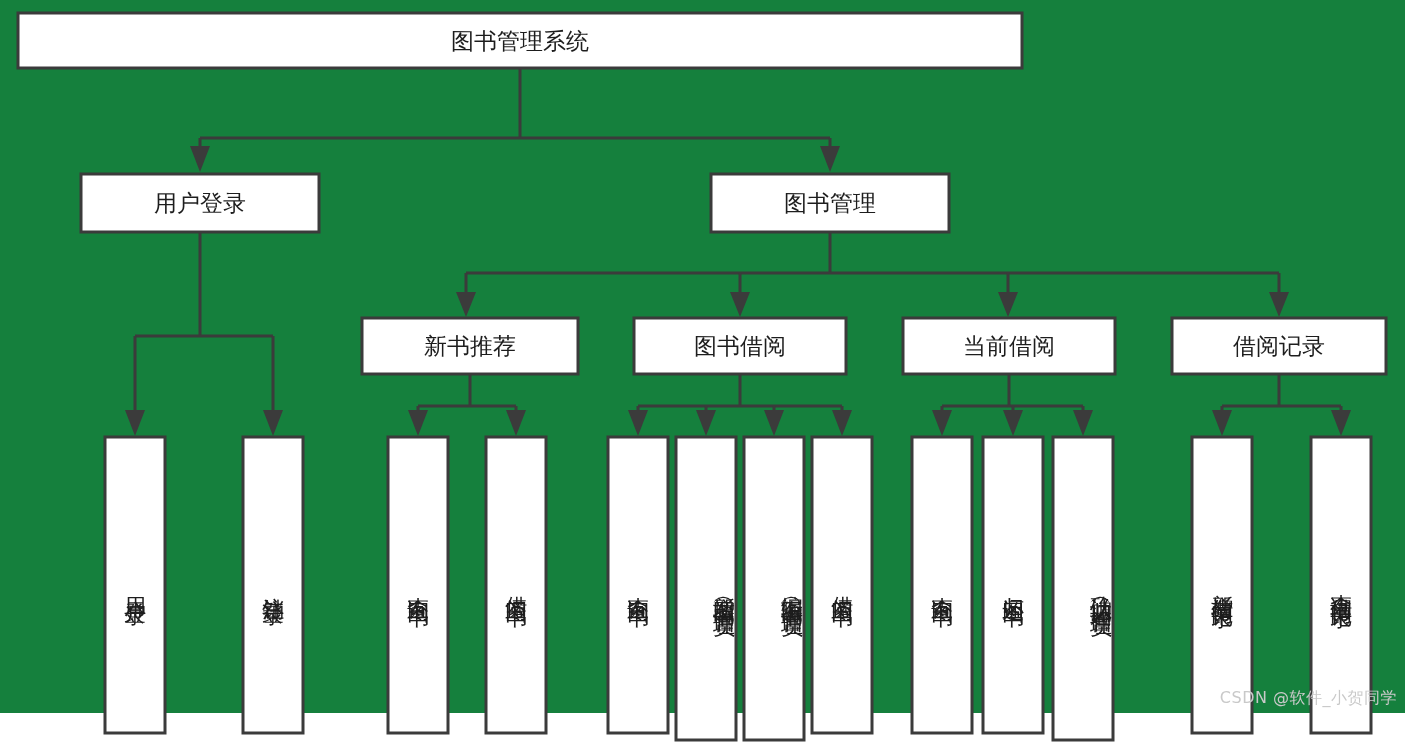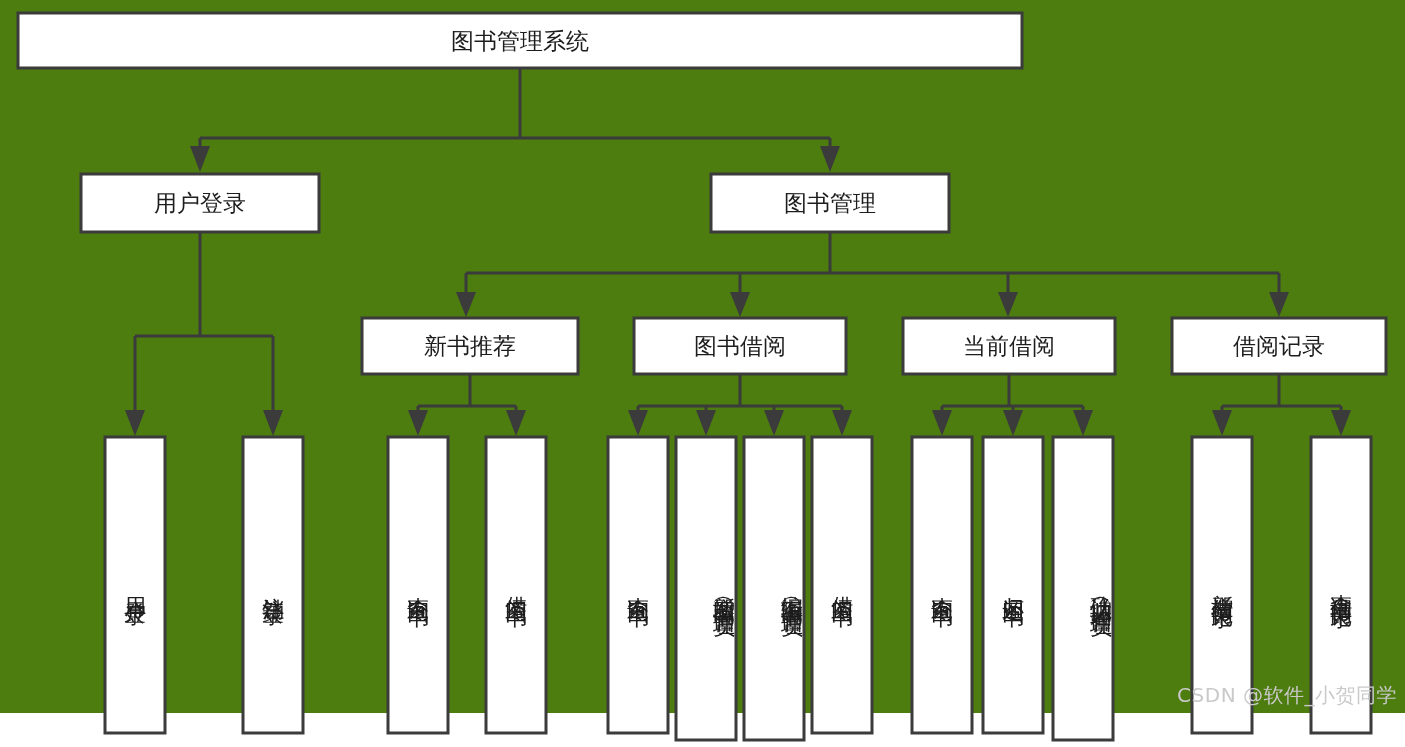--- a/index.html
+++ b/index.html
@@ -11,21 +11,21 @@
     width: 1405px;
     height: 747px;
     font-family: "DejaVu Sans", "Liberation Sans", sans-serif;
     overflow: hidden;
     position: relative;
   }
   #diagram-root {
     position: relative;
     width: 1405px;
     height: 713px;
-    background: #4d7c0f;
+    background: #15803d;
   }
   svg.diagram-svg {
     position: absolute;
     left: 0;
     top: 0;
     width: 1405px;
     height: 747px;
     display: block;
   }
   .node-box {
@@ -64,21 +64,21 @@
     letter-spacing: 3px;
     white-space: nowrap;
     pointer-events: none;
     box-sizing: border-box;
   }
   .watermark {
     position: absolute;
     right: 8px;
     bottom: 4px;
     font-family: "DejaVu Sans", "Liberation Sans", sans-serif;
-    font-size: 20px;
+    font-size: 16px;
     color: #c9c9c9;
     letter-spacing: 0.5px;
     white-space: nowrap;
   }
 </style>
 </head>
 <body>
 
 <div id="diagram-root">
 

